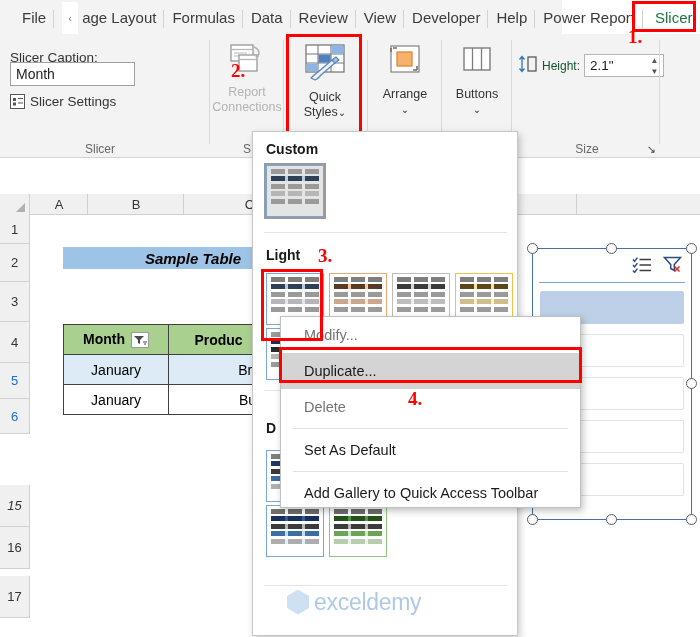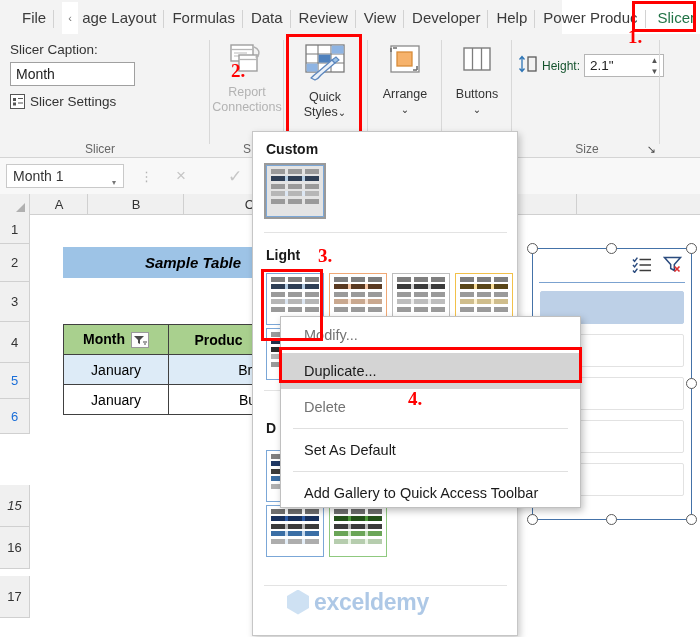--- a/index.html
+++ b/index.html
@@ -46,21 +46,21 @@
     position: absolute; bottom: 2px; width: 100%; text-align: center;
     font-size: 12px; color: #666;
   }
   .rgroup .gsep {
     position: absolute; right: 0; top: 6px; width: 1px; height: 104px;
     background: #d8d8d8;
   }
 
   
   #g-slicer { left: 0; width: 210px; }
-  .caption-lbl { position:absolute; left:10px; top:8px; font-size:13.5px; color:#333; }
+  .caption-lbl { position:absolute; left:10px; top:16px; font-size:13.5px; color:#333; }
   .caption-box {
     position:absolute; left:10px; top:28px; width:125px; height:24px;
     background:#fff; border:1px solid #a0a0a0; font-size:14px; color:#222;
     padding:2px 5px; line-height:19px;
   }
   .slicer-settings {
     position:absolute; left:10px; top:60px; display:flex; align-items:center; gap:5px;
     font-size:13.5px; color:#333;
   }
   .ico-sset {
@@ -196,21 +196,21 @@
   }
   .ns-ico { width:21px; height:18px; border:1.5px solid #444; background:#fff; position:relative; }
   .ns-ico::before { content:""; position:absolute; left:2px; top:2px; width:9px; height:2px; background:#444;
                     box-shadow:0 4px 0 #444, 0 8px 0 #444; }
 
   
   .watermark {
     position:absolute; left:287px; top:585px; width:180px; height:34px;
     display:flex; align-items:center; gap:5px; pointer-events:none; opacity:.72;
   }
-  .wm-text { font-size:23px; color:#8fb4dd; font-weight:bold; letter-spacing:-.3px; }
+  .wm-text { font-size:23px; color:#8fb4dd; font-weight:normal; letter-spacing:-.3px; }
   .wm-hex { width:22px; height:25px; background:#bcd6ef;
             clip-path: polygon(50% 0,100% 26%,100% 74%,50% 100%,0 74%,0 26%); }
 
   
   .ctxmenu {
     position:absolute; left:280px; top:316px; width:301px; height:192px;
     background:#ffffff; border:1px solid #c0c0c0;
     box-shadow:2px 3px 7px rgba(0,0,0,0.25);
   }
   .ctxitem { height:36px; display:flex; align-items:center; padding-left:23px;
@@ -228,21 +228,21 @@
 
   <div class="tabstrip">
     <div class="tab sep" style="margin-left:14px;">File</div>
     <div class="tab sep" style="margin-left:20px;">age Layout</div>
     <div class="tab sep">Formulas</div>
     <div class="tab sep">Data</div>
     <div class="tab sep">Review</div>
     <div class="tab sep">View</div>
     <div class="tab sep">Developer</div>
     <div class="tab sep">Help</div>
-    <div class="tab sep">Power Produc</div>
+    <div class="tab sep">Power Report</div>
     <div class="tab active" style="margin-left:4px;">Slicer</div>
   </div>
   <div class="tabscroll">‹</div>
   <div class="tab-highlight"></div>
 
   <div class="ribbon">
 
     <div class="rgroup" id="g-slicer">
       <div class="caption-lbl">Slicer Caption:</div>
       <div class="caption-box">Month</div>
@@ -346,29 +346,20 @@
               <i>▼</i>
             </span>
         </span>
       </div>
       <div class="glabel" style="left:0;width:150px;">Size</div>
       <div class="dlg-launcher" style="right:28px;bottom:2px;">↘</div>
       <div class="gsep" style="right:24px;"></div>
     </div>
   </div>
 
-  <div class="fbar">
-    <div class="namebox">
-      <span>Month 1</span>
-      <span class="caret">▾</span>
-    </div>
-    <div class="vdots">⋮</div>
-    <div class="fb-ico" style="left:176px;">×</div>
-    <div class="fb-ico" style="left:228px;">✓</div>
-  </div>
 
   <div class="grid">
     <div class="colhdr">
       <div class="corner"></div>
       <div class="cell" style="left:31px;width:57px;">A</div>
       <div class="cell" style="left:89px;width:95px;">B</div>
       <div class="cell" style="left:185px;width:130px;">C</div>
       <div class="cell" style="left:316px;width:130px;"></div>
       <div class="cell" style="left:447px;width:130px;"></div>
       <div class="cell" style="left:578px;width:122px;border-right:none;"></div>
@@ -377,21 +368,21 @@
     <div class="rowhdr" style="top:21px;height:29px;line-height:29px;">1</div>
     <div class="rowhdr" style="top:50px;height:38px;line-height:38px;">2</div>
     <div class="rowhdr" style="top:88px;height:40px;line-height:40px;">3</div>
     <div class="rowhdr" style="top:128px;height:41px;line-height:41px;">4</div>
     <div class="rowhdr sel" style="top:169px;height:36px;line-height:36px;">5</div>
     <div class="rowhdr sel" style="top:205px;height:35px;line-height:35px;">6</div>
     <div class="rowhdr" style="top:291px;height:42px;line-height:42px;font-style:italic;">15</div>
     <div class="rowhdr" style="top:333px;height:42px;line-height:42px;">16</div>
     <div class="rowhdr" style="top:382px;height:42px;line-height:42px;">17</div>
 
-    <div class="sheet-title" style="left:63px;top:53px;width:260px;height:31px;">Sample Table</div>
+    <div class="sheet-title" style="left:63px;top:53px;width:260px;height:22px;">Sample Table</div>
 
     <table class="tbl" style="left:63px;top:130px;">
       <tbody>
           <tr>
         <td class="th" style="width:105px;">
           <span>Month</span><span class="filter-btn">
             <svg width="16" height="14" viewBox="0 0 16 14" style="display:block;">
               <path d="M2 3 h10 l-4 4 v4 l-2 -1 v-3 z" fill="#4a4a4a"></path>
               <path d="M11 9 h4 M12 11 h2" stroke="#4a4a4a" stroke-width="1.2"></path>
             </svg>

